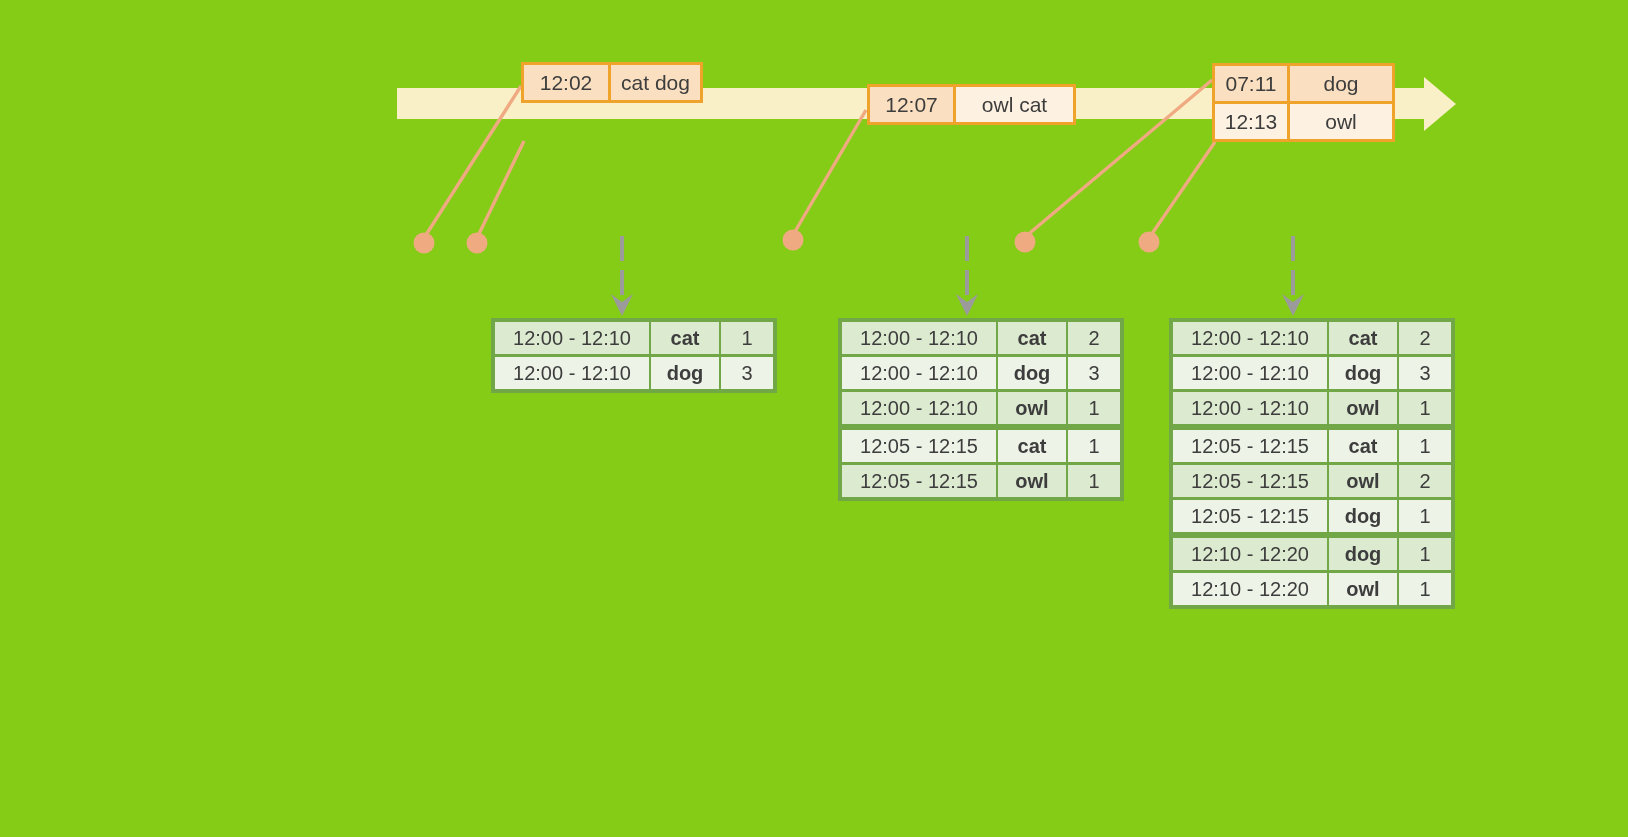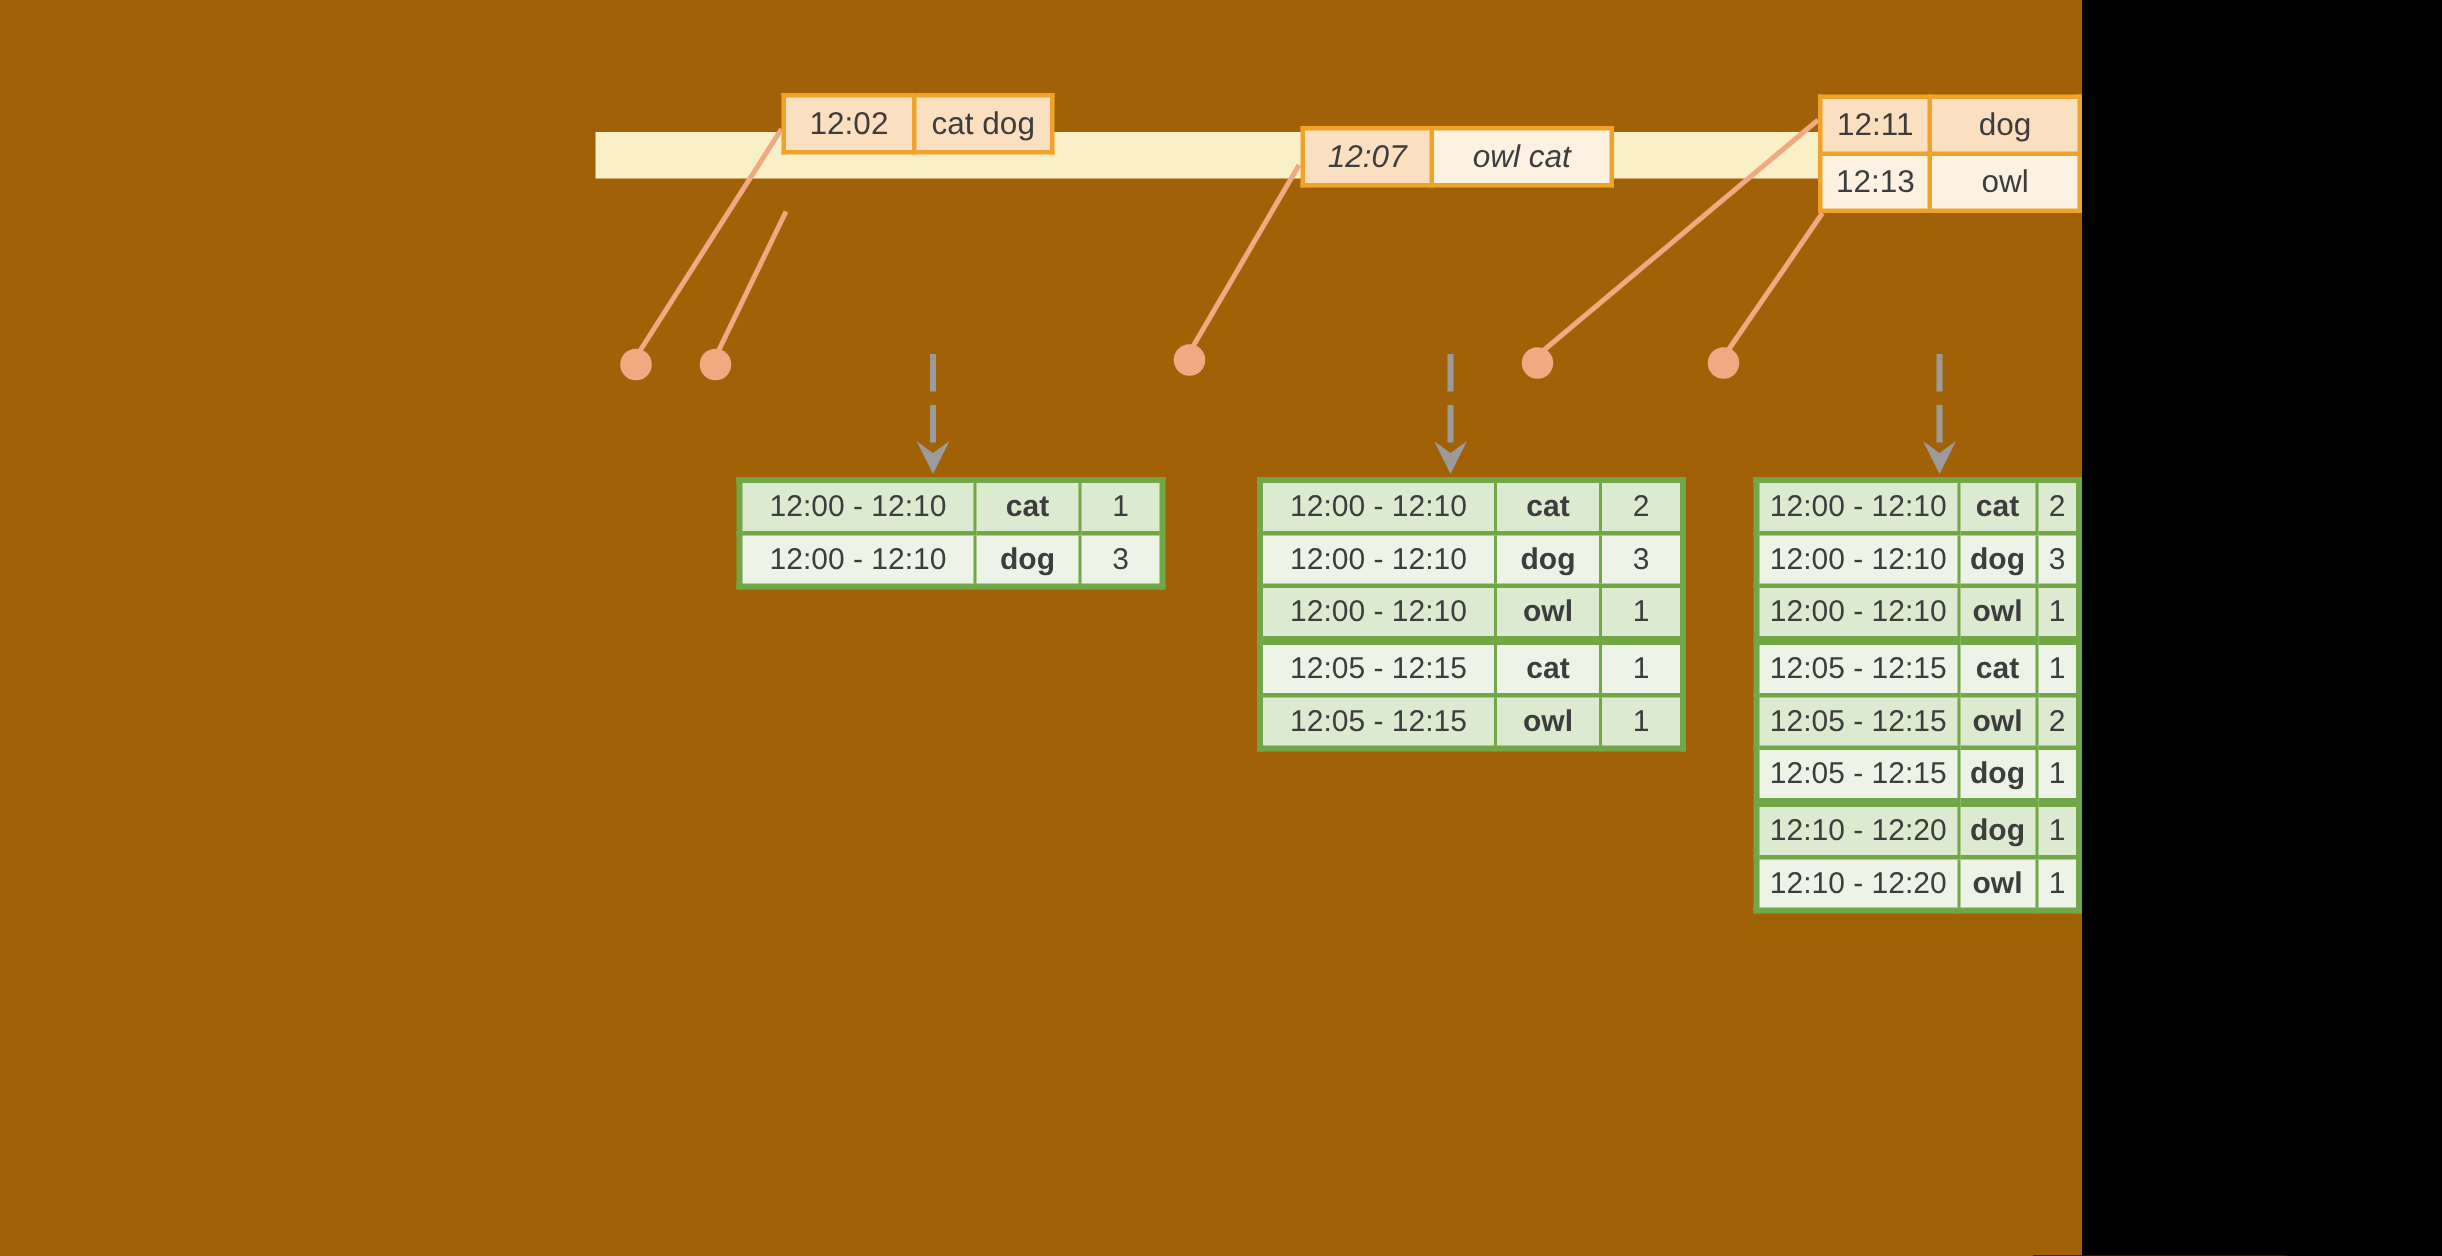--- a/index.html
+++ b/index.html
@@ -1,17 +1,17 @@
 <!DOCTYPE html>
 <html><head>
 <meta charset="utf-8">
 <style>
   html,body{margin:0;padding:0;background:#000;}
   .canvas{
-    position:relative;width:1388px;height:837px;background:#a16207;overflow:hidden;
+    position:relative;width:1628px;height:837px;background:#84cc16;overflow:hidden;
     font-family:"Liberation Sans","DejaVu Sans",sans-serif;
     --band:#faf0c8;--event-border:#efa32a;--event-dark:#fae0c0;--event-light:#fdf2e1;
     --connector:#efaa82;--trigger:#9b9b9b;--result-border:#72a747;
     --result-dark:#dcead0;--result-light:#edf3e7;--text:#3d3d3d;
   }
   
   .band{position:absolute;left:397px;top:88px;width:1028px;height:31px;background:var(--band,#faf0c8);}
   .band-head{position:absolute;left:1424px;top:77px;width:0;height:0;
     border-left:32px solid var(--band,#faf0c8);border-top:27px solid transparent;border-bottom:27px solid transparent;}
   
@@ -21,21 +21,21 @@
   .trig{stroke:var(--trigger,#9b9b9b);stroke-width:4px;stroke-dasharray:25 9;}
   .trig-head{fill:var(--trigger,#9b9b9b);}
   
   table.event-table{position:absolute;border-collapse:collapse;color:var(--text,#3d3d3d);
     font-size:21px;border:3px solid var(--event-border,#efa32a);}
   table.event-table td{border:3px solid var(--event-border,#efa32a);text-align:center;
     height:35px;padding:0;white-space:nowrap;}
   table.event-table tr:nth-child(odd) td{background:var(--event-dark,#fae0c0);}
   table.event-table tr:nth-child(even) td{background:var(--event-light,#fdf2e1);}
   .et-0{left:521px;top:62px;} .et-0 td.time{width:84px;} .et-0 td.words{width:89px;margin-left:34px;}
-  .et-1{left:867px;top:84px;font-style:italic;} .et-1 td.time{width:83px;} .et-1 td.words{width:117px;}
+  .et-1{left:867px;top:84px;} .et-1 td.time{width:83px;} .et-1 td.words{width:117px;}
   .et-1 td.words{background:var(--event-light,#fdf2e1) !important;}
   .et-2{left:1212px;top:63px;} .et-2 td.time{width:72px;} .et-2 td.words{width:102px;}
   
   table.result-table{position:absolute;border-collapse:collapse;color:var(--text,#3d3d3d);
     font-size:20px;border:4px solid var(--result-border,#72a747);}
   table.result-table td{border-left:2px solid var(--result-border,#72a747);
     text-align:center;height:32px;padding:0 6px;white-space:nowrap;}
   table.result-table tr + tr td{border-top:3px solid var(--result-border,#72a747);}
   table.result-table tr.group-start td{border-top:6px solid var(--result-border,#72a747);}
   table.result-table tr:nth-child(odd) td{background:var(--result-dark,#dcead0);}
@@ -87,21 +87,21 @@
       <tbody>
         <tr>
           <td class="time">12:07</td>
           <td class="words">owl cat</td>
         </tr>
       </tbody>
     </table>
   <table class="event-table et-2">
       <tbody>
         <tr>
-          <td class="time">12:11</td>
+          <td class="time">07:11</td>
           <td class="words">dog</td>
         </tr>
         <tr>
           <td class="time">12:13</td>
           <td class="words">owl</td>
         </tr>
       </tbody>
     </table>
 
   <table class="result-table rt-0">

